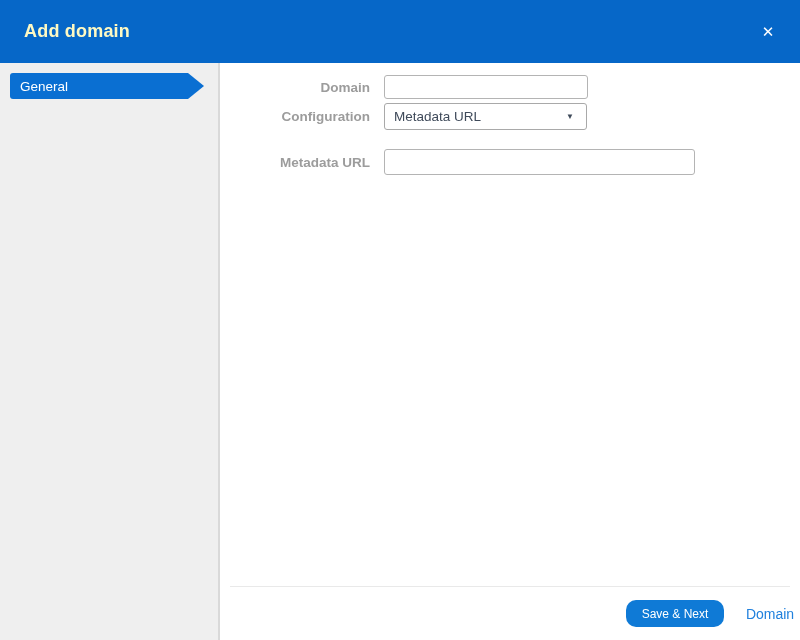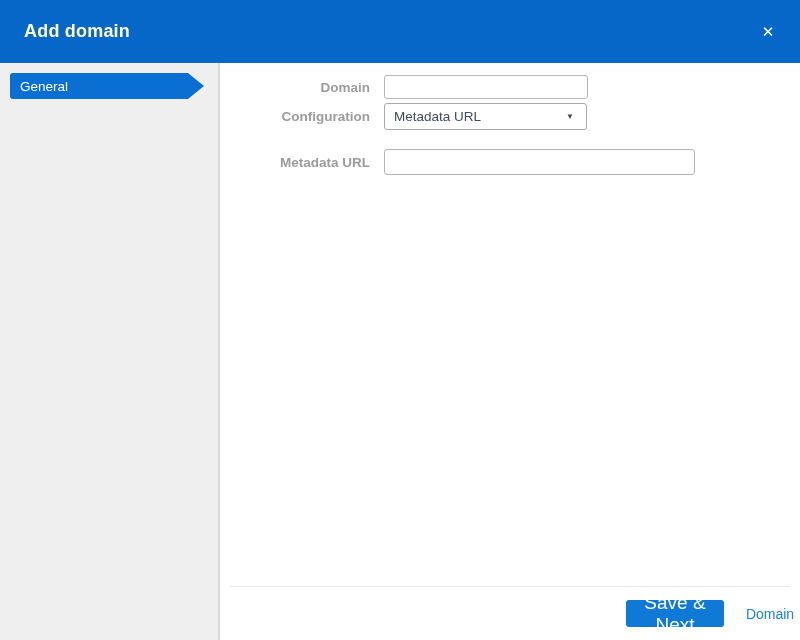--- a/index.html
+++ b/index.html
@@ -108,22 +108,22 @@
   }
 
   
   .footer-divider{
     position:absolute;left:8px;top:523px;width:560px;height:1px;
     background:var(--divider);
   }
   .save-btn{
     position:absolute;left:404px;top:537px;width:98px;height:27px;
     background:var(--button-bg);color:#fff;
-    border:none;border-radius:3px;
-    font-size:19px;font-family:inherit;
+    border:none;border-radius:10px;
+    font-size:12px;font-family:inherit;
     cursor:pointer;
     display:flex;align-items:center;justify-content:center;
   }
   .cancel-link{
     position:absolute;left:520px;top:537px;height:27px;width:56px;
     color:var(--link-color);font-size:14px;
     display:flex;align-items:center;justify-content:center;
     cursor:pointer;text-decoration:none;
   }
 </style>

